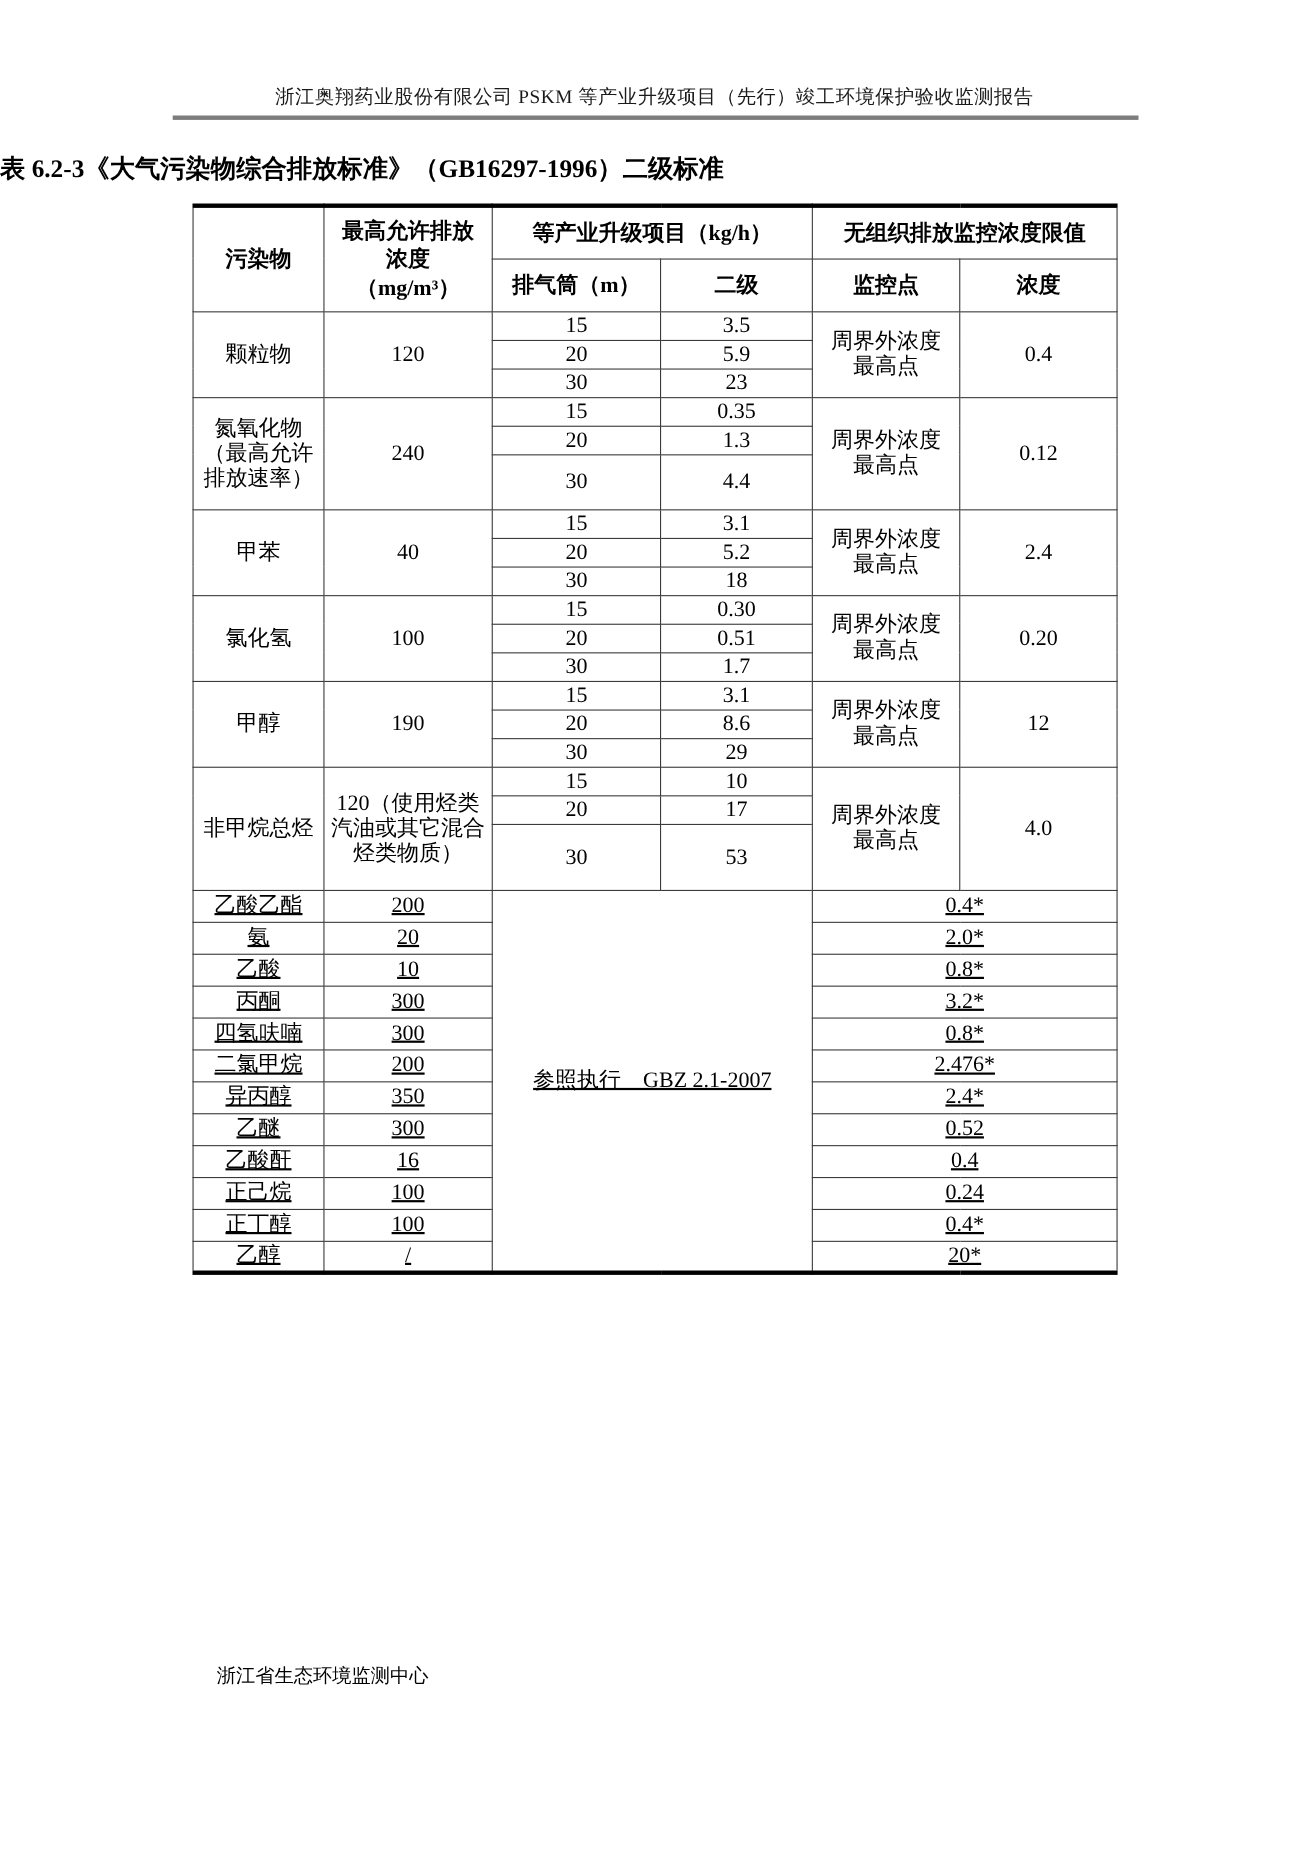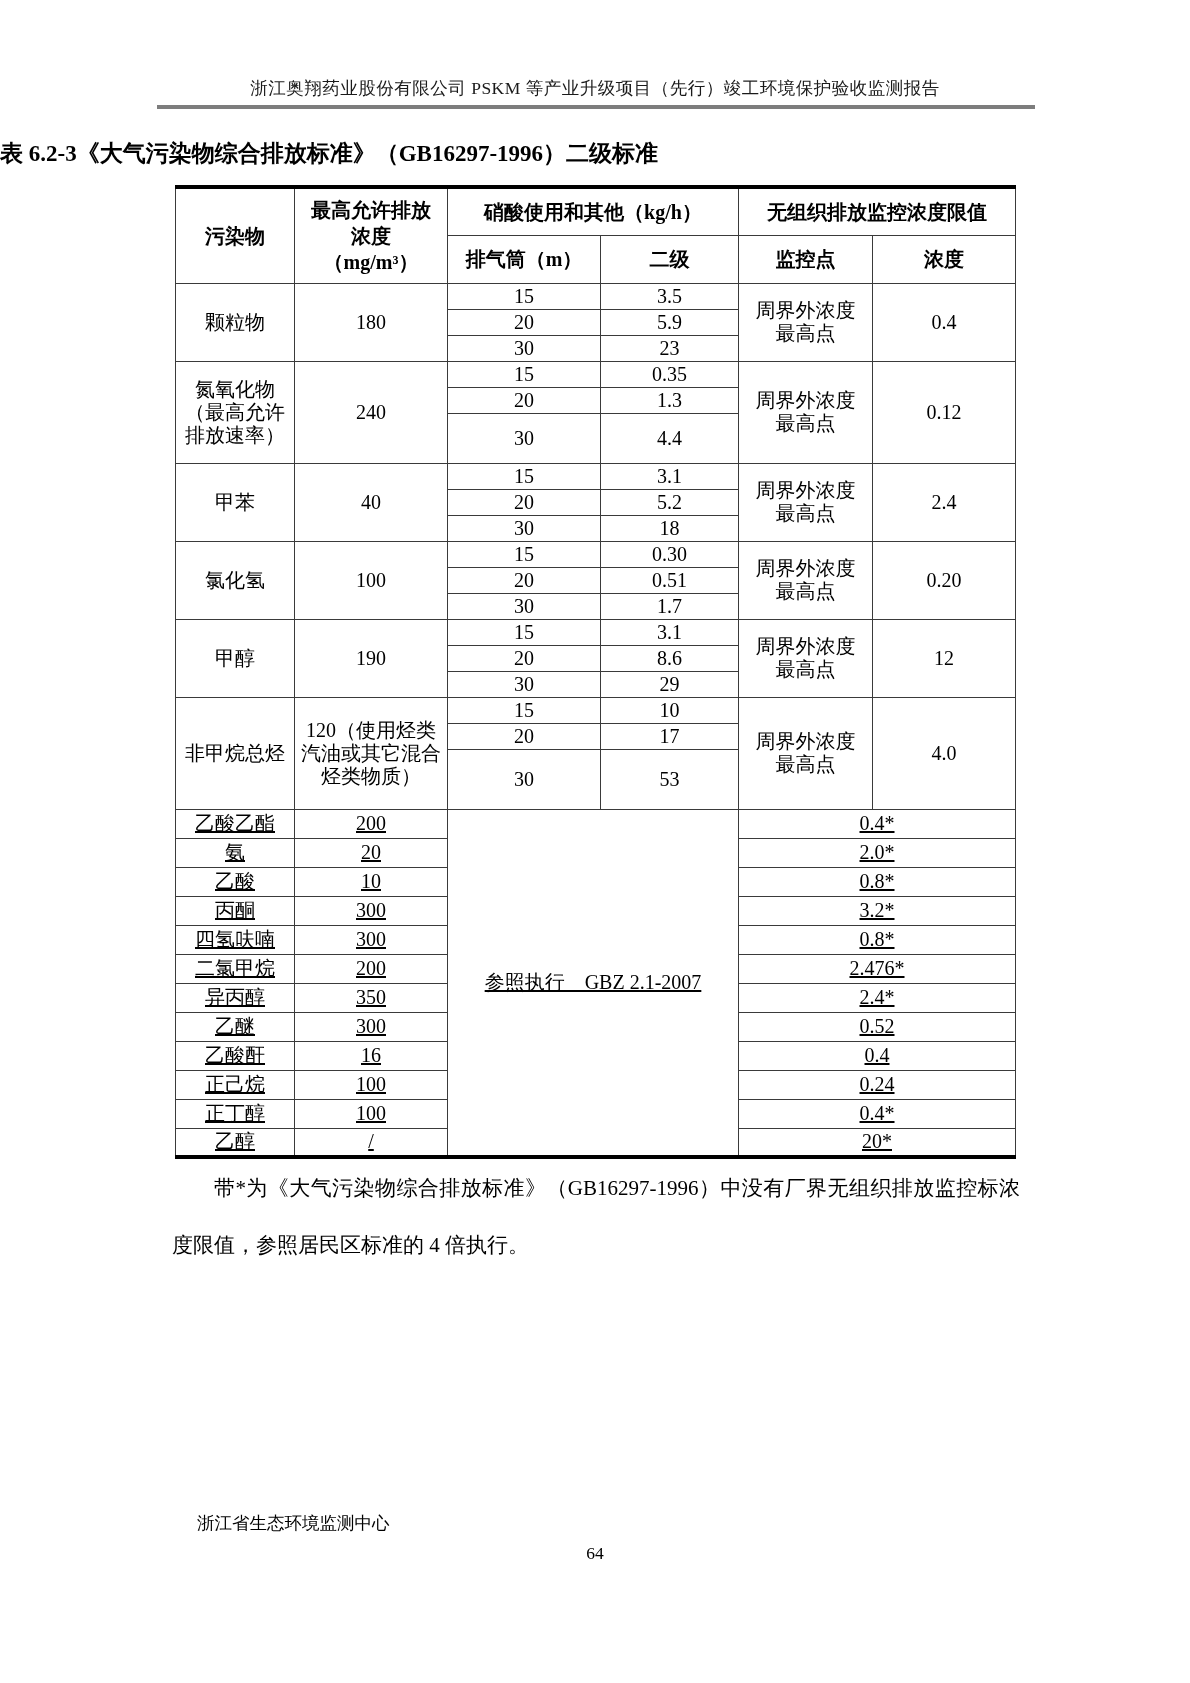--- a/index.html
+++ b/index.html
@@ -81,33 +81,33 @@
     </colgroup>
 
     <tbody>
         <tr class="hrow">
       <th rowspan="2">污染物</th>
       <th rowspan="2">
         <div>最高允许排放</div>
         <div>浓度</div>
         <div>（mg/m³）</div>
       </th>
-      <th colspan="2">硝酸使用和其他（kg/h）</th>
+      <th colspan="2">等产业升级项目（kg/h）</th>
       <th colspan="2">无组织排放监控浓度限值</th>
     </tr>
     <tr class="hrow">
       <th>排气筒（m）</th>
       <th>二级</th>
       <th>监控点</th>
       <th>浓度</th>
     </tr>
 
     <tr class="sub">
       <td rowspan="3">颗粒物</td>
-      <td rowspan="3">180</td>
+      <td rowspan="3">120</td>
       <td>15</td>
       <td>3.5</td>
       <td rowspan="3">
         <div>周界外浓度</div>
         <div>最高点</div>
       </td>
       <td rowspan="3">0.4</td>
     </tr>
     <tr class="sub">
       <td>20</td>
@@ -275,18 +275,16 @@
       <td colspan="2">0.4*</td>
     </tr>
     <tr class="p2">
       <td>乙醇</td>
       <td>/</td>
       <td colspan="2">20*</td>
     </tr>
   </tbody>
     </table>
 
-  <div class="footnote">带*为《大气污染物综合排放标准》（GB16297-1996）中没有厂界无组织排放监控标浓度限值，参照居民区标准的 4 倍执行。</div>
 
   <div class="doc-footer-org">浙江省生态环境监测中心</div>
-  <div class="doc-footer-page">64</div>
 
 </div>
 
 </body></html>

